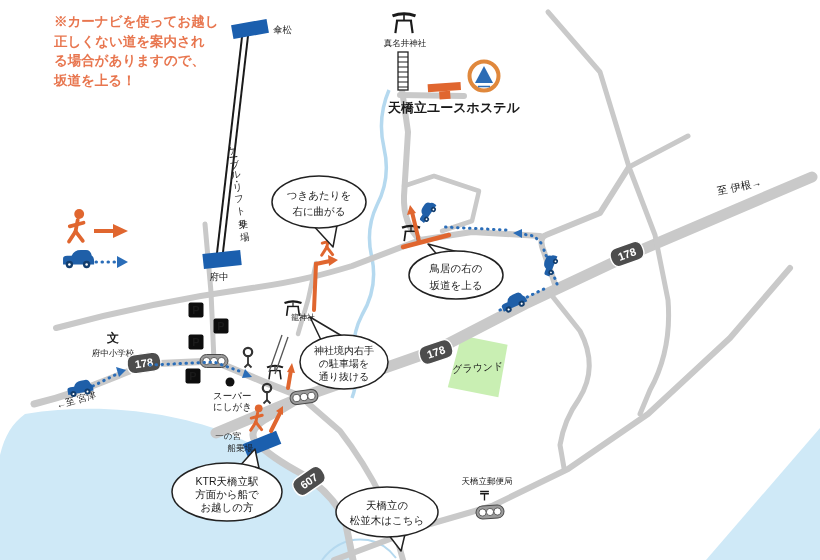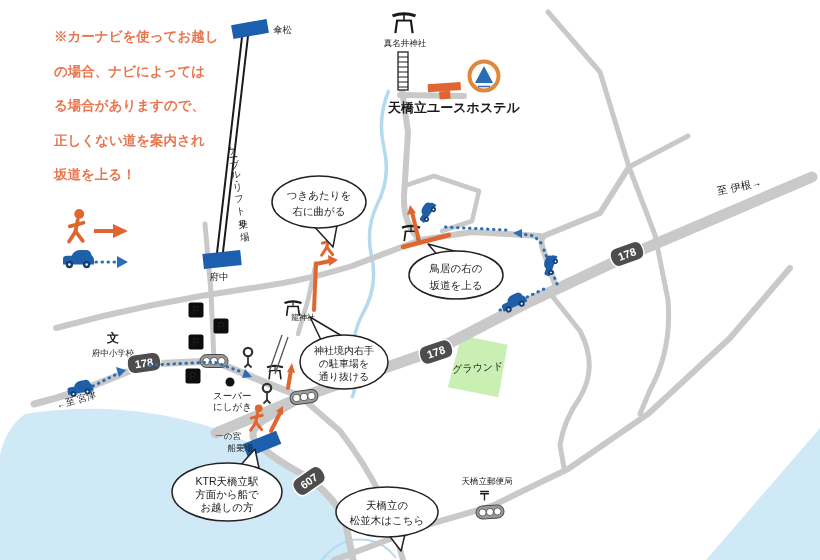--- a/index.html
+++ b/index.html
@@ -1,21 +1,21 @@
 <!DOCTYPE html>
 <html><head>
 <meta charset="utf-8">
 <style>
   html,body{margin:0;padding:0;background:#fff;}
   #stage{position:relative;width:820px;height:560px;background:#fff;overflow:hidden;
          font-family:"Liberation Sans",sans-serif;}
   #map-svg{position:absolute;left:0;top:0;}
   .note{position:absolute;left:54px;top:12px;width:216px;color:#e8764f;
         font-size:13.5px;font-weight:bold;line-height:19.5px;}
-  .note span{display:block;padding-left:14px;text-indent:-14px;margin-top:15px;}
+  .note span{display:block;padding-left:14px;text-indent:-14px;}
   .vtext{position:absolute;left:224px;top:140px;writing-mode:vertical-rl;
          font-size:9.5px;color:#222;letter-spacing:1px;transform:rotate(-8deg);
          transform-origin:top center;}
   text{font-family:"Liberation Sans",sans-serif;fill:#1a1a1a;}
   .lbl{font-size:9.5px;}
   .lbl-s{font-size:8.5px;}
   .bub{font-size:10.5px;}
   .badge-t{font-size:11px;font-weight:bold;fill:#fff;text-anchor:middle;}
 </style>
 </head>
@@ -265,21 +265,20 @@
   <g>
     <path d="M 388,534 L 401,551 L 406,530 Z" fill="#fff" stroke="#222" stroke-width="1.5" stroke-linejoin="round"></path>
     <ellipse cx="387" cy="512" rx="51" ry="25" fill="#fff" stroke="#222" stroke-width="1.5"></ellipse>
     <text x="387" y="509" text-anchor="middle" class="bub">天橋立の</text>
     <text x="387" y="524" text-anchor="middle" class="bub">松並木はこちら</text>
   </g>
 </svg>
 
   <div class="note">
     <span>※カーナビを使ってお越し</span>
-    <span>の場合、ナビによっては</span>
+    <span>正しくない道を案内され</span>
     <span>る場合がありますので、</span>
-    <span>正しくない道を案内され</span>
     <span>坂道を上る！</span>
   </div>
 
   <div class="vtext">ケーブル・リフト乗り場</div>
 
 </div>
 
 </body></html>

